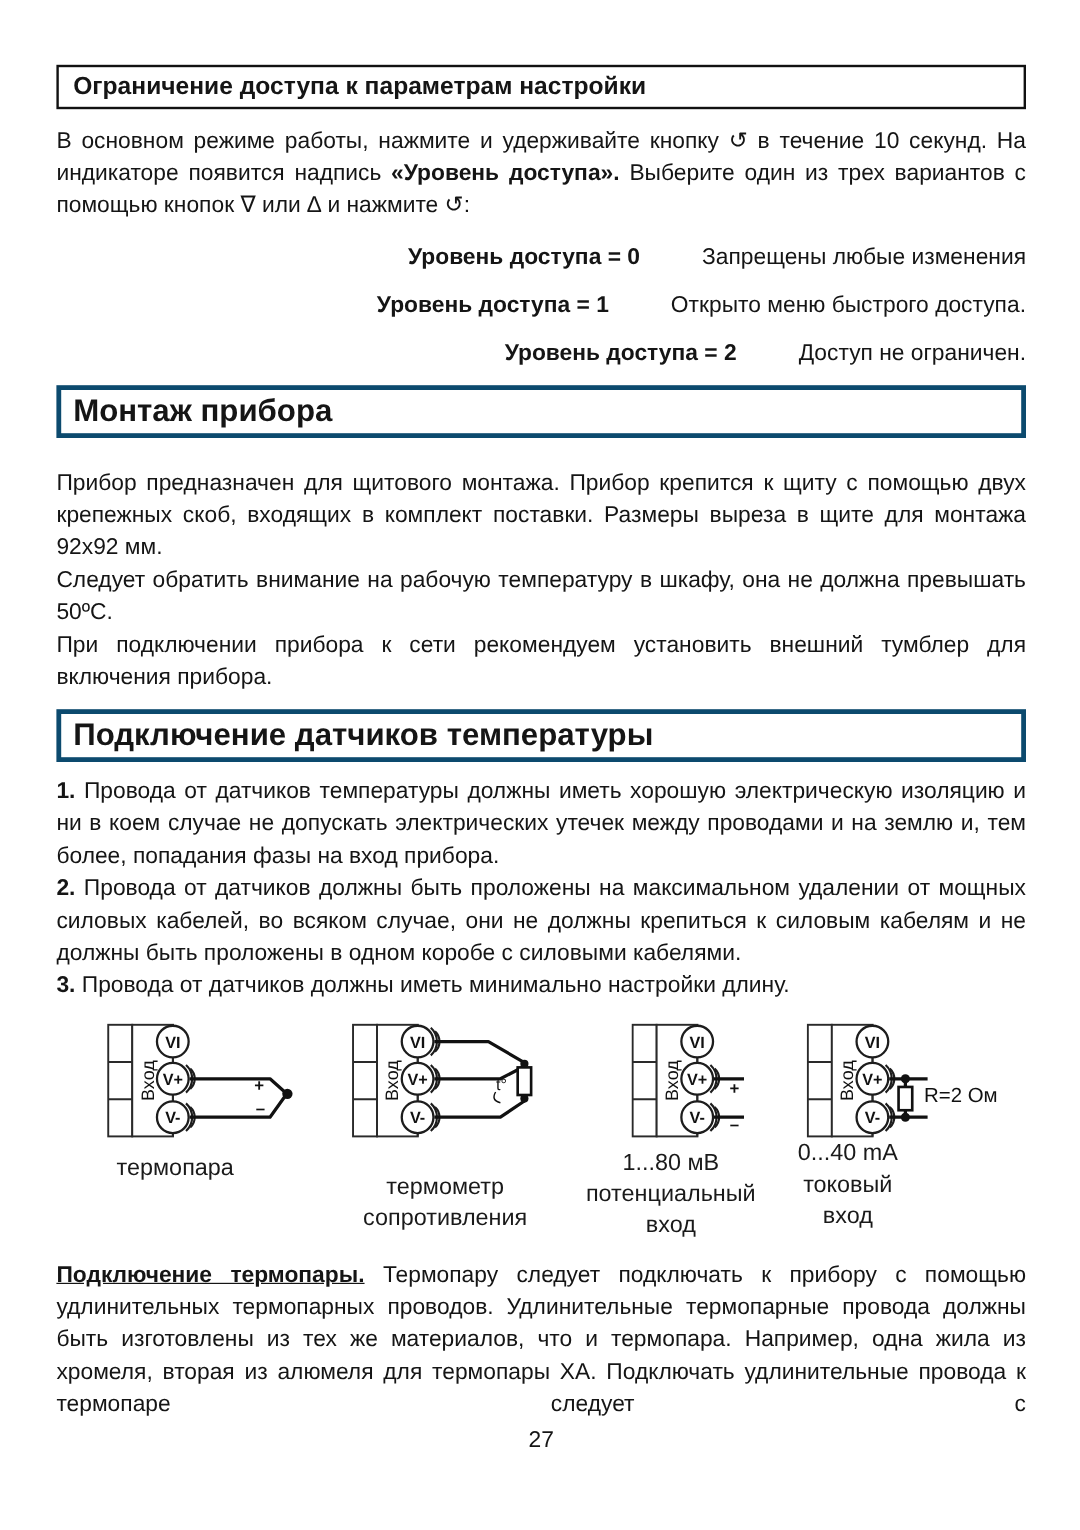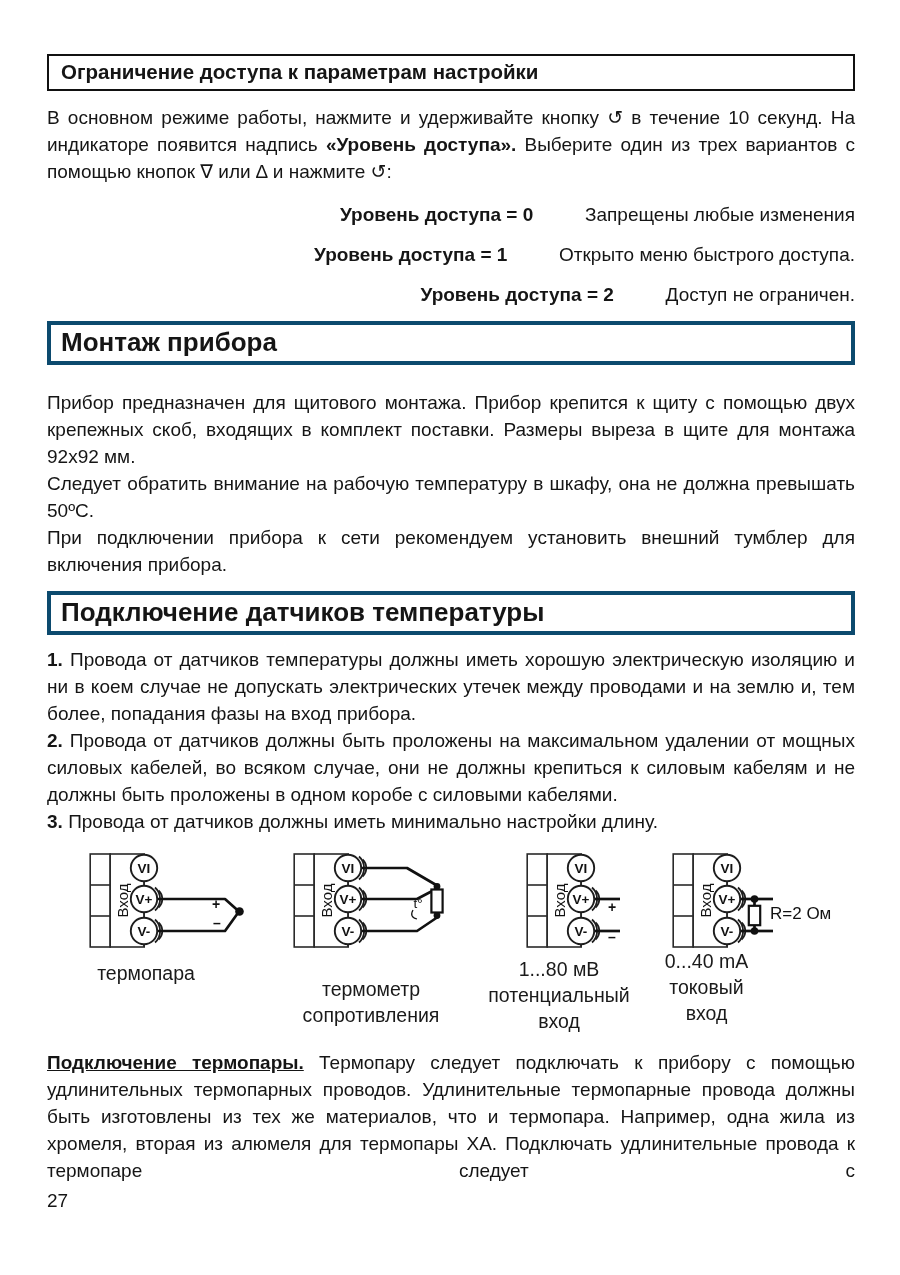--- a/index.html
+++ b/index.html
@@ -15,21 +15,21 @@
   .level-label{font-weight:bold;width:245px;flex:0 0 245px;}
   .mount-box{margin-top:7px;}
   .mount-text{margin-top:24px;}
   .sensor-box{margin-top:13px;}
   .sensor-text{margin-top:11px;}
   .diagrams{position:relative;height:186px;margin-top:15px;}
   .diagrams svg{position:absolute;}
   .cap{position:absolute;font-size:19.5px;line-height:26px;text-align:center;color:#1a1a1a;}
   .note{margin-top:13px;text-align-last:justify;}
   .note-lead{font-weight:bold;text-decoration:underline;}
-  .footer{margin-top:6px;font-size:19px;}
+  .footer{margin-top:6px;text-align:center;font-size:19px;}
   
   .blk rect{fill:#fff;stroke:#2a2a2a;stroke-width:1.6;}
   .blk line{stroke:#2a2a2a;stroke-width:1.6;}
   .term circle{fill:#fff;stroke:#1d1d1d;stroke-width:1.9;}
   .tlab{font-size:13.5px;font-weight:bold;text-anchor:middle;fill:#111;}
   .side{font-size:15px;text-anchor:middle;fill:#111;}
   .clamp path{fill:none;stroke:#1d1d1d;stroke-width:1.8;}
   .wire path{fill:none;stroke:#111;stroke-width:2.7;stroke-linejoin:round;}
   .dotf{fill:#111;}
   .res{fill:#fff;stroke:#111;stroke-width:2.2;}

